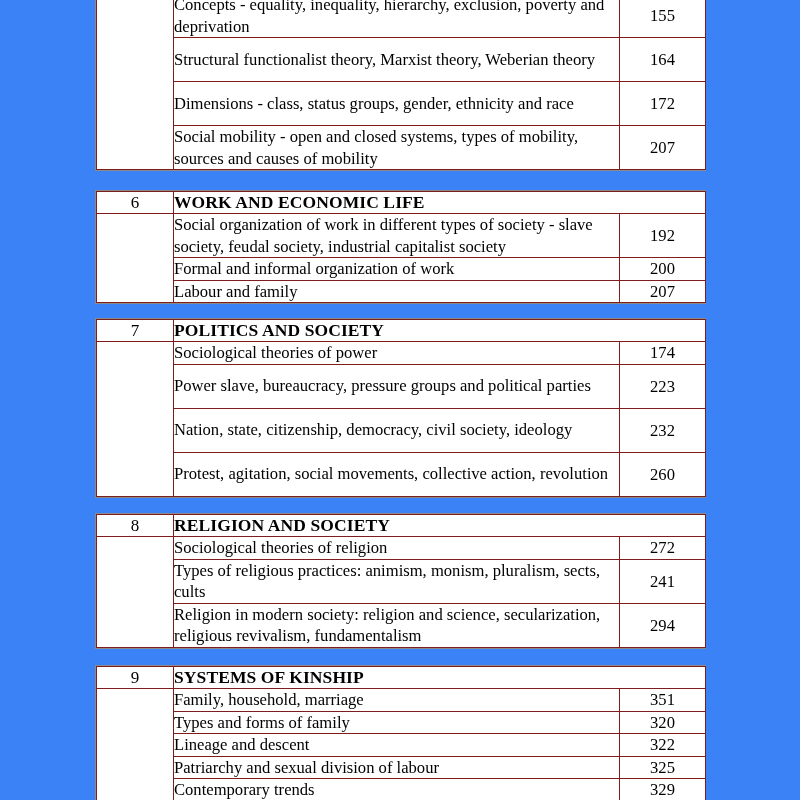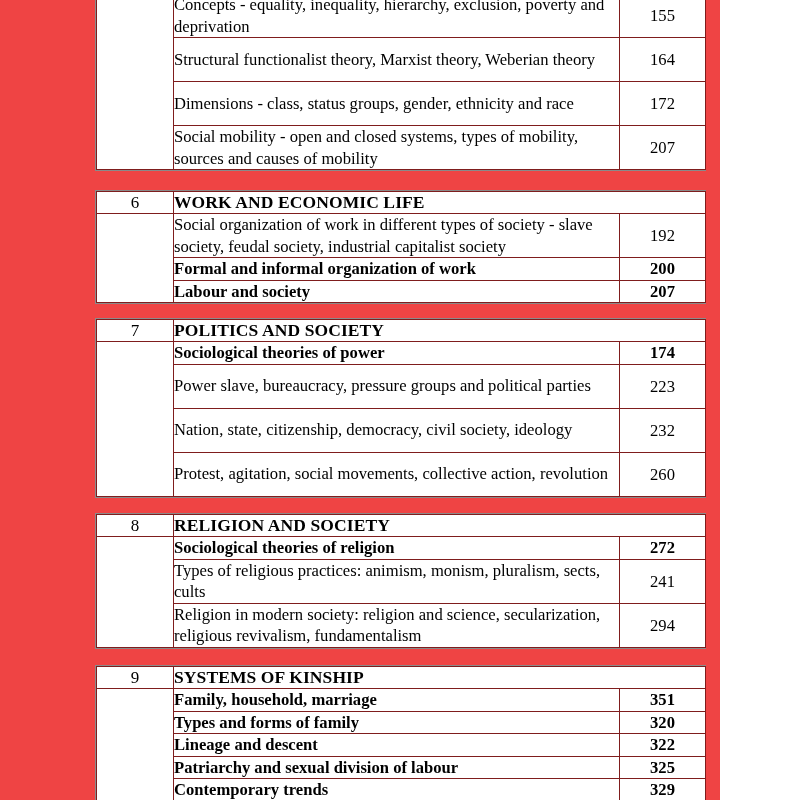--- a/index.html
+++ b/index.html
@@ -11,23 +11,23 @@
     width: 800px;
     height: 800px;
     overflow: hidden;
     font-family: "Liberation Serif", "DejaVu Serif", serif;
     color: #000000;
     -webkit-font-smoothing: antialiased;
   }
 
   #page {
     position: relative;
-    width: 720px;
+    width: 800px;
     height: 800px;
-    background: #ef4444;
+    background: #3b82f6;
   }
 
   
   .toc-block {
     position: absolute;
     left: 95px;
     width: 611px;
     border: 1px solid #8a8a8a;
     border-collapse: collapse;
     box-sizing: border-box;
@@ -73,21 +73,21 @@
     line-height: 21.5px;
     padding: 1px 6px 1px 7px;
   }
   .cell-page {
     text-align: center;
     font-size: 16.6px;
     line-height: 21px;
   }
 
   .row-single .cell-topic,
-  .row-single .cell-page { height: 21px; font-weight: bold; }
+  .row-single .cell-page { height: 21px; }
 
   .row-double .cell-topic,
   .row-double .cell-page { height: 43px; }
 
   
   .cell-blank { background: #ffffff; }
 
   
   .toc-block.clipped { border-top: none; }
   .toc-block.clipped table.toc tr:first-child td { border-top: none; }
@@ -140,21 +140,21 @@
           <tr class="row-double">
             <td class="cell-blank" rowspan="3"></td>
             <td class="cell-topic">Social organization of work in different types of society - slave society, feudal society, industrial capitalist society</td>
             <td class="cell-page">192</td>
           </tr>
           <tr class="row-single">
             <td class="cell-topic">Formal and informal organization of work</td>
             <td class="cell-page">200</td>
           </tr>
           <tr class="row-single">
-            <td class="cell-topic">Labour and society</td>
+            <td class="cell-topic">Labour and family</td>
             <td class="cell-page">207</td>
           </tr>
         </tbody>
       </table>
     </div>
     <div class="toc-block" style="top: 318px;">
       <table class="toc">
         <colgroup>
           <col class="c-num">
           <col class="c-title">

